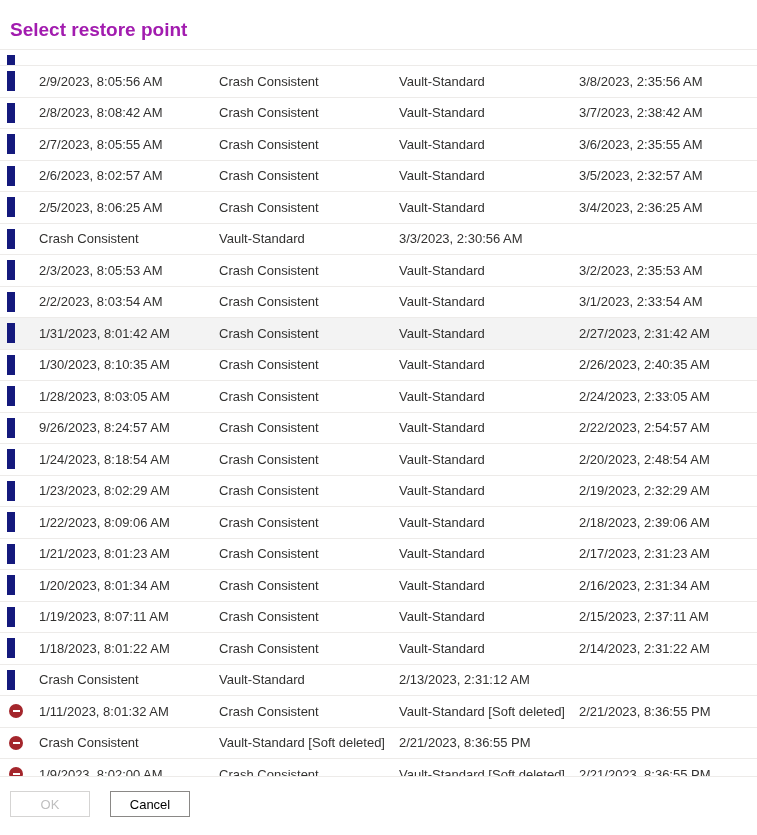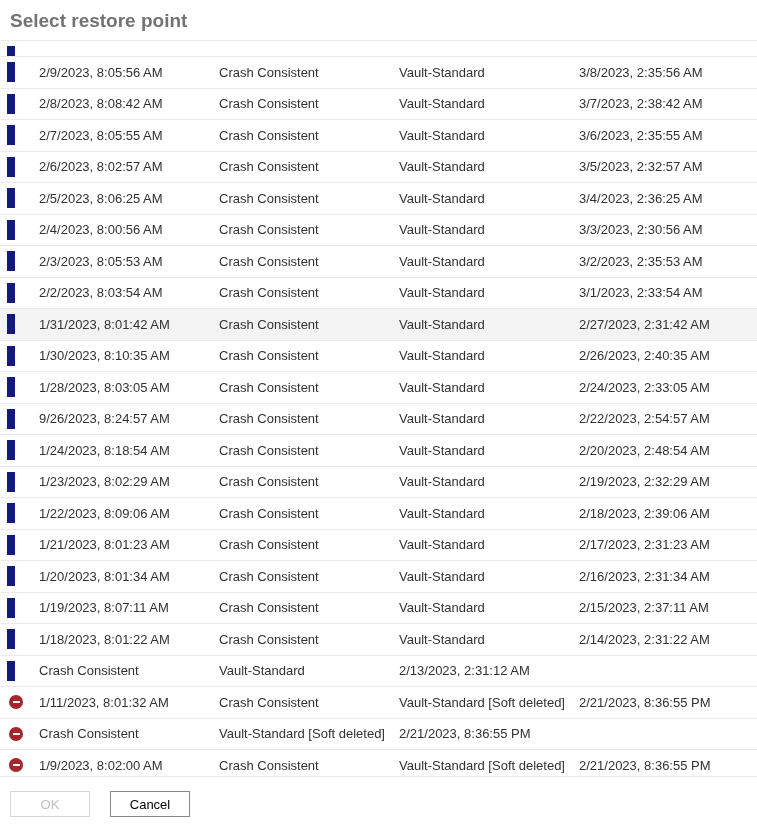--- a/index.html
+++ b/index.html
@@ -12,21 +12,22 @@
       height: 835px;
       overflow: hidden;
       position: relative;
     }
     .header {
       padding: 10px 12px 8px 10px;
     }
     .title {
       font-size: 19px;
       font-weight: 600;
-      color: #737373;
+      color: #a21caf;
+      margin-top: 9px;
     }
     .table-container {
       width: 100%;
       overflow-x: hidden;
     }
     .row-border-top {
       border-top: 1px solid #edebe9;
     }
     .row {
       display: flex;
@@ -164,21 +165,20 @@
       </div>
       <div class="col-time">2/5/2023, 8:06:25 AM</div>
       <div class="col-consistency">Crash Consistent</div>
       <div class="col-tier">Vault-Standard</div>
       <div class="col-expiry">3/4/2023, 2:36:25 AM</div>
     </div>
     <div class="row">
       <div class="status-cell">
         <div class="status-bar"></div>
       </div>
-      <div class="col-time">2/4/2023, 8:00:56 AM</div>
       <div class="col-consistency">Crash Consistent</div>
       <div class="col-tier">Vault-Standard</div>
       <div class="col-expiry">3/3/2023, 2:30:56 AM</div>
     </div>
     <div class="row">
       <div class="status-cell">
         <div class="status-bar"></div>
       </div>
       <div class="col-time">2/3/2023, 8:05:53 AM</div>
       <div class="col-consistency">Crash Consistent</div>

